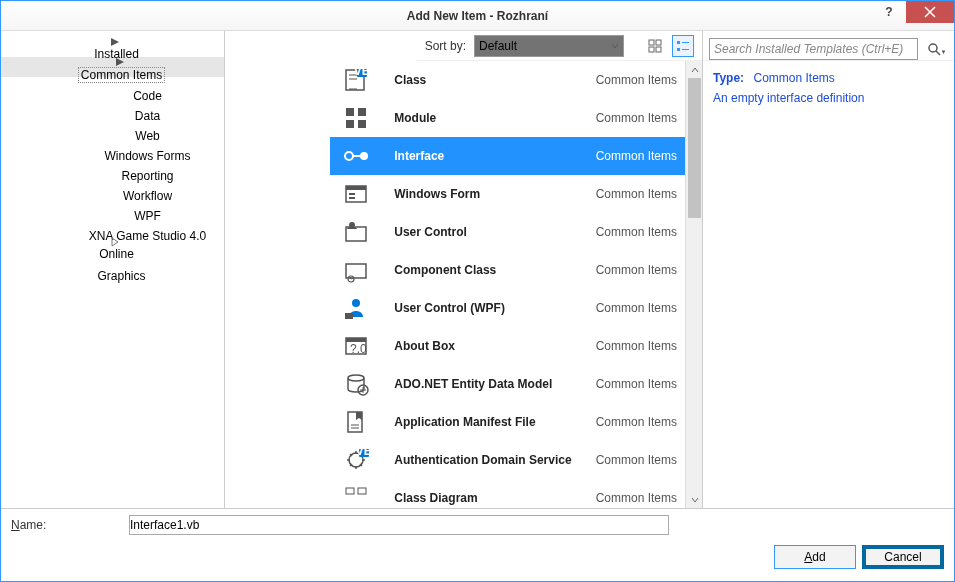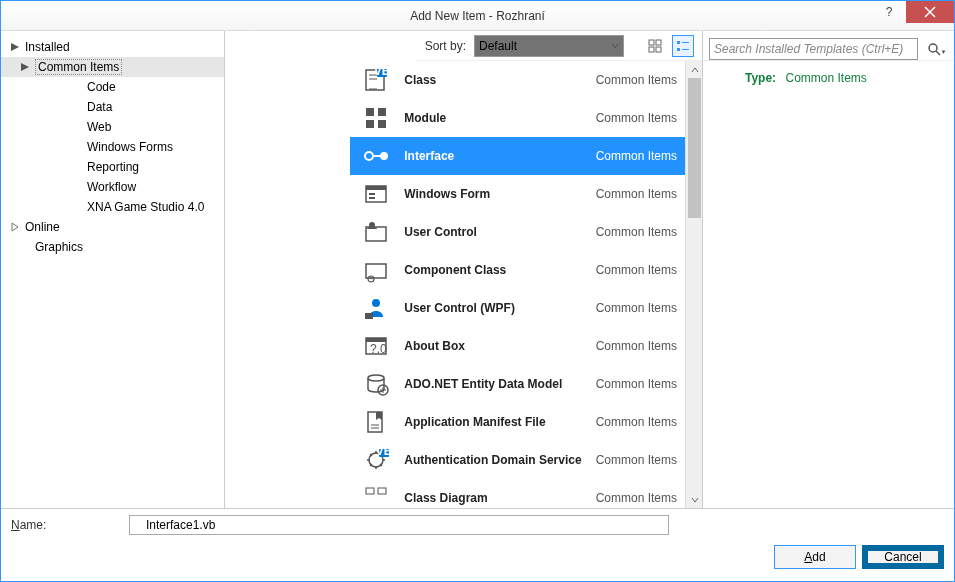--- a/index.html
+++ b/index.html
@@ -1,68 +1,68 @@
 <!DOCTYPE html>
 <html><head>
 <meta charset="utf-8">
 <style>
 * { margin: 0; padding: 0; box-sizing: border-box; font-family: "Segoe UI", Tahoma, sans-serif; font-size: 12px; }
 body { background: #fff; width: 955px; height: 582px; overflow: hidden; border: 1px solid #3399ff; display: flex; flex-direction: column; }
-.titlebar { height: 30px; background: linear-gradient(#fff, #f5f5f5); display: flex; align-items: center; justify-content: center; position: relative; border-bottom: 1px solid #ddd; }
+.titlebar { height: 30px; background: linear-gradient(#fff, #f5f5f5); display: flex; align-items: center; justify-content: center; position: relative; border-bottom: 1px solid #ddd; font-weight: bold; }
 .titlebar-title { font-size: 12px; color: #333; }
 .titlebar-btns { position: absolute; right: 0; top: 0; display: flex; }
 .titlebar-btn { width: 34px; height: 22px; display: flex; align-items: center; justify-content: center; color: #444; cursor: pointer; }
 .titlebar-btn.close { width: 48px; background: #c75050; color: #fff; }
 .main { flex: 1; display: flex; min-height: 0; }
 .tree { width: 224px; border-right: 1px solid #ccc; padding: 6px 0; overflow: auto; }
-.tree-node { display: flex; align-items: center; height: 20px; padding-left: 8px; cursor: pointer; }
+.tree-node { display: flex; align-items: center; height: 20px; padding-left: 8px; cursor: pointer; flex-direction: column; }
 .tree-node .arrow { width: 12px; height: 12px; display: inline-flex; align-items: center; justify-content: center; margin-right: 4px; color: #555; }
 .tree-node .arrow.blank { visibility: hidden; }
 .tree-node.level-1 { padding-left: 18px; }
 .tree-node.level-2 { padding-left: 70px; }
 .tree-node.selected { background: #e6e6e6; }
 .tree-node.selected .label { border: 1px dotted #888; padding: 0 2px; }
 .center { flex: 1; display: flex; flex-direction: column; min-width: 0; align-items: flex-end; }
 .toolbar { height: 30px; display: flex; align-items: center; padding: 0 8px; gap: 6px; border-bottom: 1px solid #eee; }
 .toolbar .lbl { color: #333; margin-right: 2px; }
 .sortby { width: 150px; height: 22px; border: 1px solid #999; background: #737373; display: flex; align-items: center; padding: 0 4px; position: relative; cursor: pointer; }
 .sortby .chev { position: absolute; right: 4px; color: #555; }
 .view-btn { width: 22px; height: 22px; border: 1px solid transparent; display: inline-flex; align-items: center; justify-content: center; cursor: pointer; color: #555; }
 .view-btn.active { border: 1px solid #3399ff; background: #eaf3ff; }
 .tpl-wrap { flex: 1; display: flex; min-height: 0; }
 .tpl-list { flex: 1; overflow: hidden; }
-.tpl-item { height: 38px; display: flex; align-items: center; padding: 0 8px 0 12px; gap: 14px; cursor: pointer; }
+.tpl-item { height: 38px; display: flex; align-items: center; padding: 0 8px 0 12px; gap: 24px; cursor: pointer; }
 .tpl-item .ico { width: 28px; height: 28px; display: flex; align-items: center; justify-content: center; color: #555; }
 .tpl-item .ico svg { width: 26px; height: 26px; }
 .tpl-item .name { flex: 1; color: #222; font-weight: bold; }
 .tpl-item .cat { color: #555; }
 .tpl-item.selected { background: #2292fe; color: #fff; }
 .tpl-item.selected .name, .tpl-item.selected .cat, .tpl-item.selected .ico { color: #fff; }
 .vscroll { width: 17px; background: #f0f0f0; border-left: 1px solid #ddd; position: relative; }
 .vscroll .arr { position: absolute; left: 0; width: 17px; height: 17px; display: flex; align-items: center; justify-content: center; color: #666; cursor: pointer; }
 .vscroll .arr.top { top: 0; }
 .vscroll .arr.bot { bottom: 0; }
 .vscroll .thumb { position: absolute; left: 2px; width: 13px; top: 17px; height: 140px; background: #c2c2c2; border-radius: 0; }
 .right { width: 252px; border-left: 1px solid #ccc; display: flex; flex-direction: column; }
 .search-row { height: 30px; display: flex; align-items: flex-end; padding: 0 6px; border-bottom: 1px solid #eee; }
 .search-box { flex: 1; height: 22px; border: 1px solid #999; display: flex; align-items: center; padding: 0 4px; color: #888; background: #fff; }
 .search-box input { border: none; outline: none; flex: 1; font-size: 12px; color: #333; font-style: italic; }
 .search-box input::placeholder { color: #888; font-style: italic; }
 .mag-btn { width: 24px; height: 22px; display: flex; align-items: center; justify-content: center; margin-left: 6px; cursor: pointer; color: #555; }
 .mag-btn .chev-small { font-size: 7px; margin-left: 1px; margin-top: 6px; }
-.detail { padding: 10px; color: #15803d; margin-left: 32px; }
+.detail { padding: 10px; color: #1d4ed8; }
 .detail .type-row { margin-bottom: 6px; }
 .detail .type-row b { margin-right: 6px; }
 .bottom { border-top: 1px solid #ccc; padding: 6px 10px; display: flex; flex-direction: column; gap: 6px; }
 .name-row { display: flex; align-items: center; gap: 0; }
 .name-row .lbl { width: 118px; color: #333; }
 .name-row .underline { text-decoration: underline; }
-.name-row input { flex: 0 0 540px; height: 20px; border: 1px solid #aaa; padding: 0 16px; font-size: 12px; outline: none; }
+.name-row input { flex: 0 0 540px; height: 20px; border: 1px solid #aaa; padding: 0 0; font-size: 12px; outline: none; }
 .btn-row { display: flex; justify-content: flex-end; gap: 6px; padding: 4px 0 6px 0; }
-.btn { min-width: 82px; height: 24px; border: 6px solid #0369a1; background: #f3f3f3; display: inline-flex; align-items: center; justify-content: center; cursor: pointer; padding: 0 10px; }
+.btn { min-width: 82px; height: 24px; border: 4px solid #0369a1; background: #f3f3f3; display: inline-flex; align-items: center; justify-content: center; cursor: pointer; padding: 0 10px; }
 .btn.default { border: 1px solid #3399ff; }
 .btn .ul { text-decoration: underline; }
 </style>
 </head>
 <body>
 
 <div class="titlebar">
   <span class="titlebar-title">Add New Item - Rozhraní</span>
   <div class="titlebar-btns">
     <div class="titlebar-btn">?</div>
@@ -109,20 +109,24 @@
           <span class="arrow blank">▸</span>
           <span class="label">Windows Forms</span>
         </div>
         <div class="tree-node level-2">
           <span class="arrow blank">▸</span>
           <span class="label">Reporting</span>
         </div>
         <div class="tree-node level-2">
           <span class="arrow blank">▸</span>
           <span class="label">Workflow</span>
+        </div>
+        <div class="tree-node level-2">
+          <span class="arrow blank">▸</span>
+          <span class="label">WPF</span>
         </div>
         <div class="tree-node level-2">
           <span class="arrow blank">▸</span>
           <span class="label">XNA Game Studio 4.0</span>
         </div>
       </div>
     <div class="tree-node">
       <span class="arrow">
         <svg width="10" height="10" viewBox="0 0 10 10">
             <path d="M2 1 L8 5 L2 9 Z" fill="none" stroke="#777" stroke-width="1"></path>
@@ -332,20 +336,21 @@
             <line x1="9" y1="9" x2="13" y2="13" stroke="#555" stroke-width="1.5"></line>
           </svg>
         <span class="chev-small">▾</span>
       </div>
     </div>
     <div class="detail">
       <div class="type-row">
         <b>Type:</b>
         <span>Common Items</span>
       </div>
+      <div>An empty interface definition</div>
     </div>
   </div>
 </div>
 
 <div class="bottom">
   <div class="name-row">
     <span class="lbl"><span class="underline">N</span><span>ame:</span></span>
     <input type="text" value="Interface1.vb" style="">
   </div>
   <div class="btn-row">

